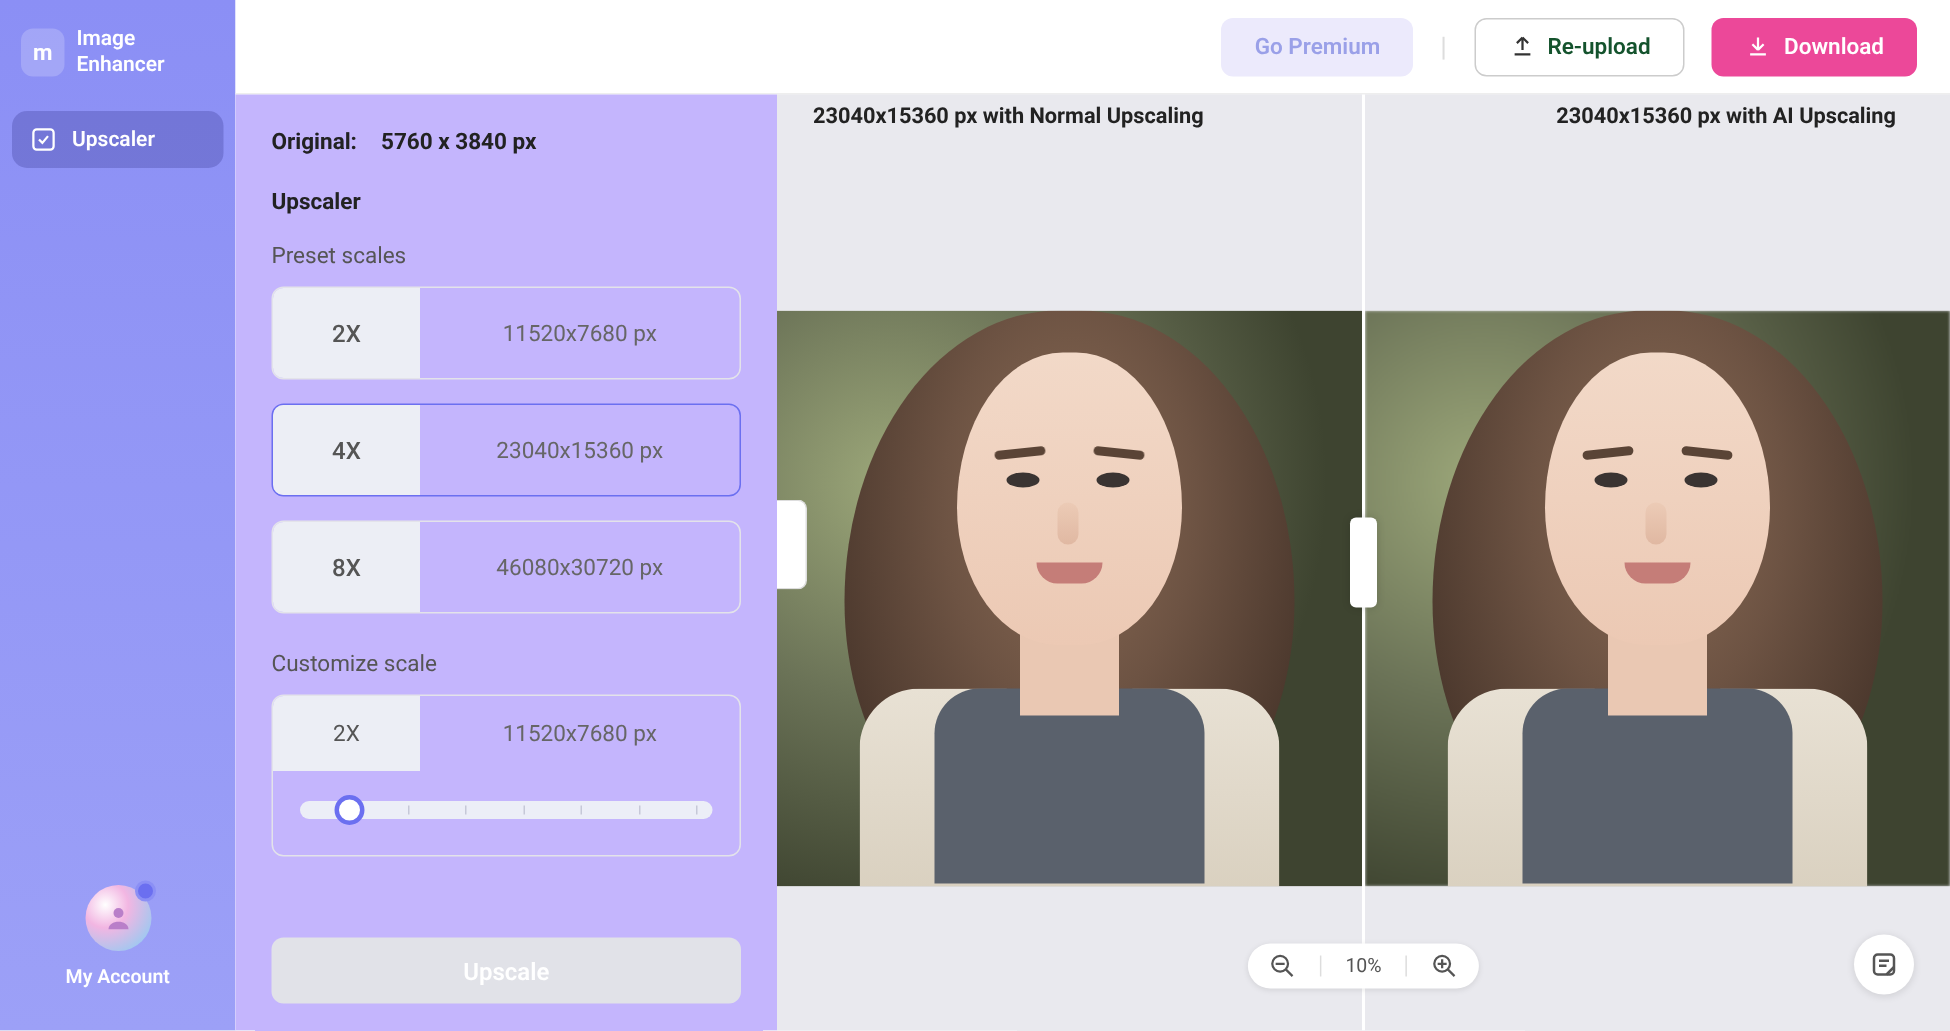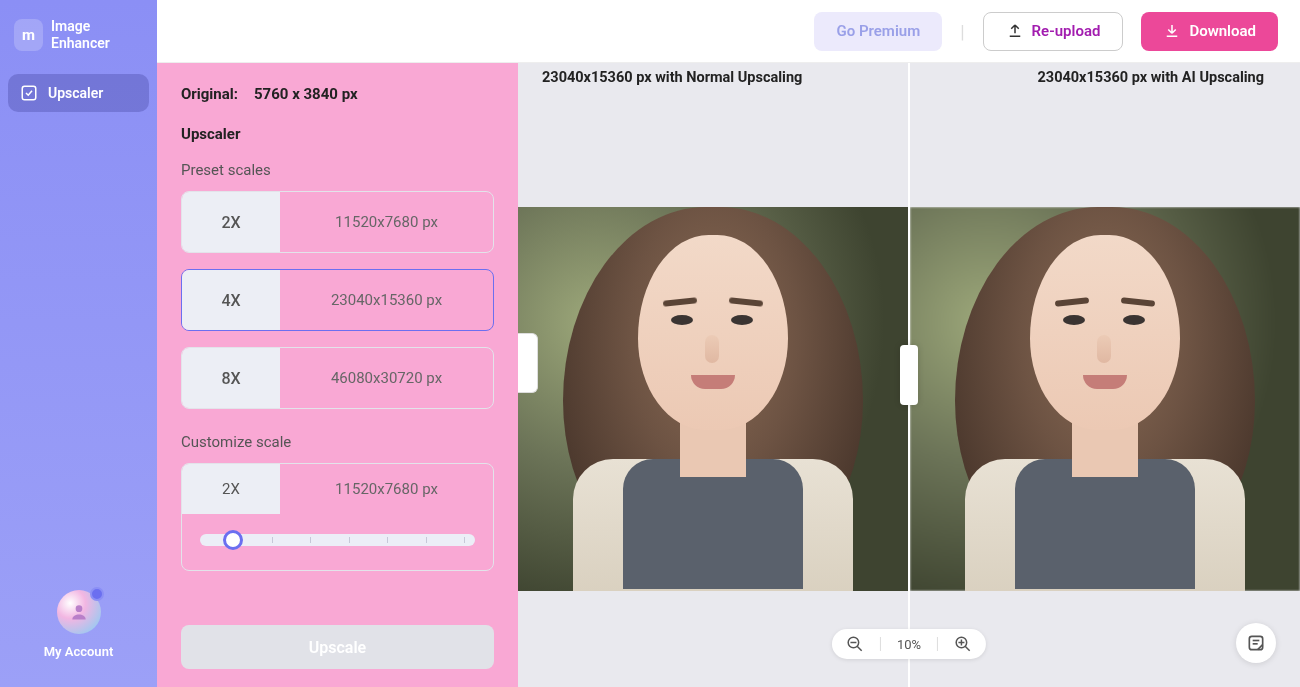--- a/index.html
+++ b/index.html
@@ -17,29 +17,29 @@
 .avatar { width: 44px; height: 44px; border-radius: 50%; background: radial-gradient(circle at 30% 30%, #fff 0%, #f2b6e2 35%, #a0c8f0 80%); display:flex; align-items:center; justify-content:center; position:relative;}
 .avatar svg { width:20px; height:20px; }
 .avatar::after { content:""; position:absolute; top:-3px; right:-3px; width:10px; height:10px; background:#6b6ff0; border-radius:50%; border:2px solid #8b8ff5;}
 .account-label { color:#fff; font-size:13px; font-weight:600;}
 
 
 .main { flex:1; display:flex; flex-direction:column; background:#fff;}
 .topbar { height:63px; display:flex; align-items:center; justify-content:flex-end; gap:18px; padding:0 22px; border-bottom:1px solid #eee;}
 .btn { display:flex; align-items:center; gap:8px; height:39px; padding:0 22px; border-radius:8px; font-size:15px; font-weight:600; cursor:pointer; border:none;}
 .btn-premium { background:#eceafc; color:#9aa0e8;margin-left:40px;}
-.btn-outline { background:#fff; color:#a21caf; border:1.5px solid #ccc;justify-content:flex-end;}
+.btn-outline { background:#fff; color:#14532d; border:1.5px solid #ccc;justify-content:flex-end;}
 .btn-primary { background:#ec4899; color:#fff;}
 .sep { color:#ddd; font-size:18px;}
 .icon16 { width:18px; height:18px;}
 
 .workspace { flex:1; display:flex; }
 
 
-.panel { width:361px; padding:22px 24px 18px 24px; display:flex; flex-direction:column; background:#f9a8d4;}
+.panel { width:361px; padding:22px 24px 18px 24px; display:flex; flex-direction:column; background:#c4b5fd;}
 .row-original { display:flex; gap:16px; font-size:15px; margin-bottom:22px;}
 .row-original .lab { font-weight:700; color:#222;}
 .row-original .val { font-weight:700; color:#222;}
 .section-title { font-weight:700; font-size:15px; color:#222; margin-bottom:18px;}
 .subsec { font-size:15px; color:#555; margin-bottom:12px;}
 .preset { display:flex; border:1px solid #e3e3ea; border-radius:8px; overflow:hidden; height:62px; margin-bottom:16px; cursor:pointer;}
 .preset.selected { border:1.5px solid #6b6ff0;}
 .preset .mul { width:98px; background:#eceef5; display:flex; align-items:center; justify-content:center; font-size:16px; color:#555; font-weight:500;}
 .preset .dims { flex:1; display:flex; align-items:center; justify-content:center; font-size:15px; color:#666;}
 .custom-box { border:1px solid #e3e3ea; border-radius:8px; overflow:hidden; margin-bottom:0;}

